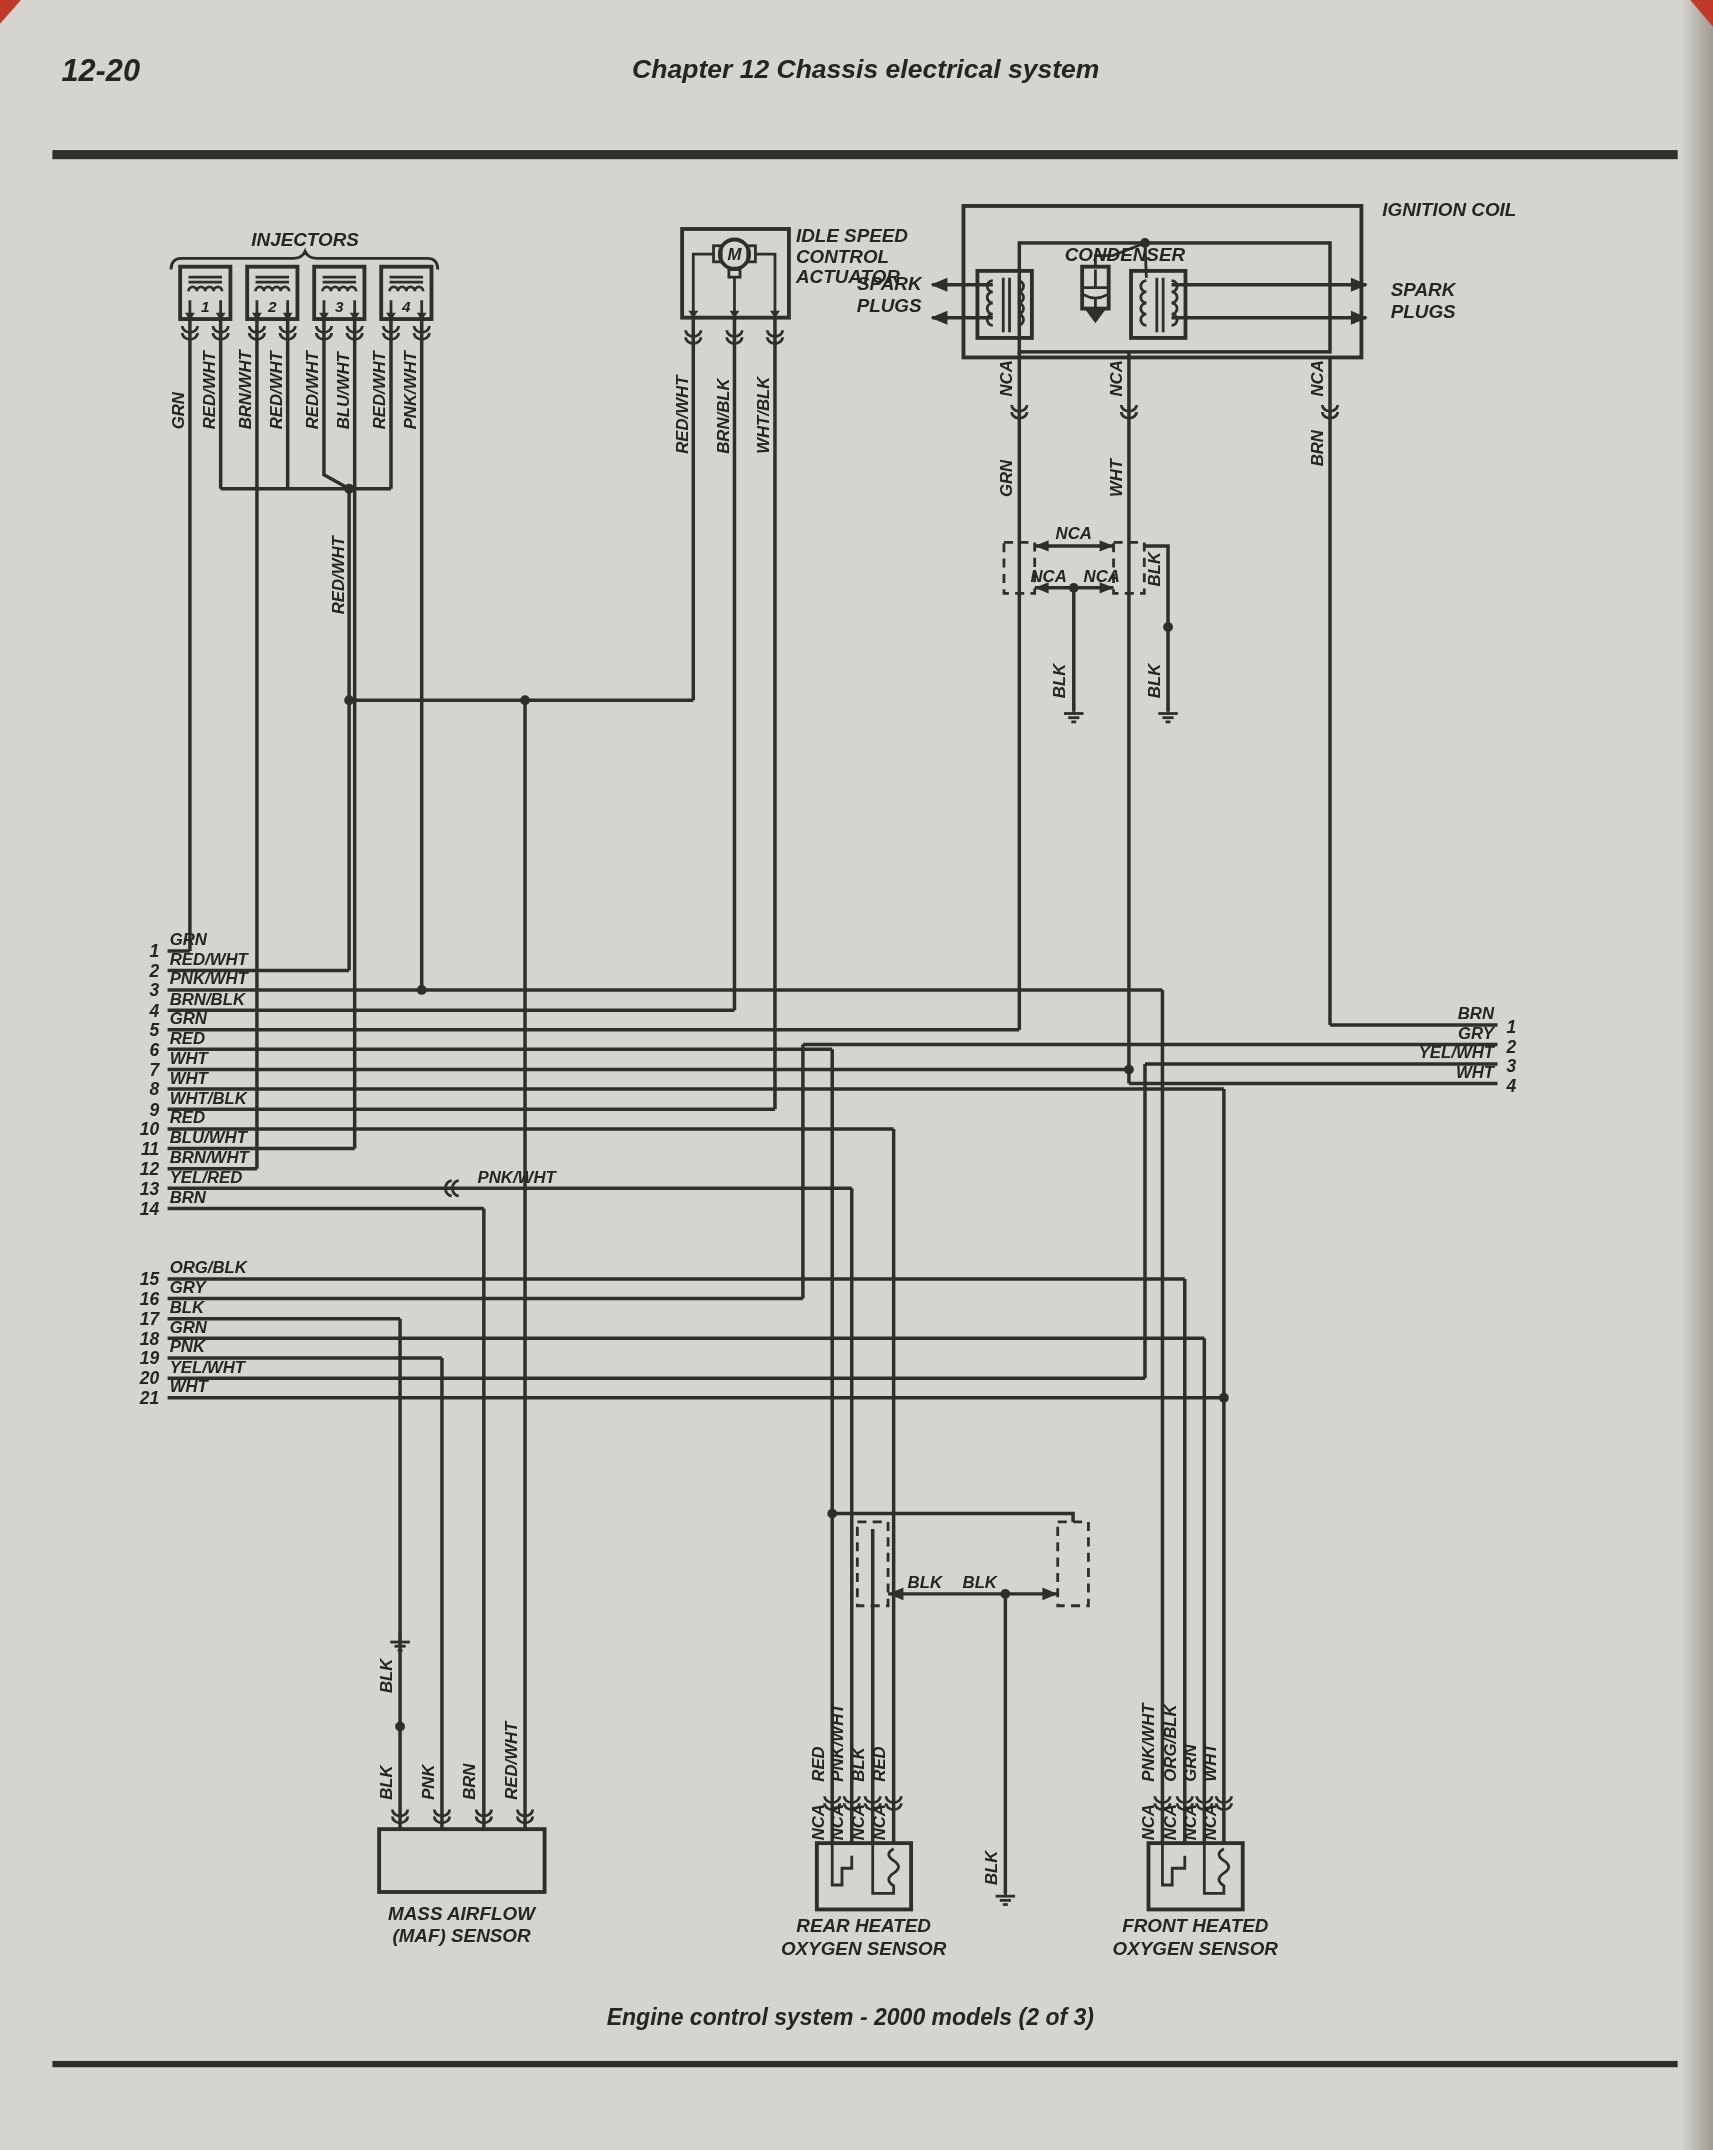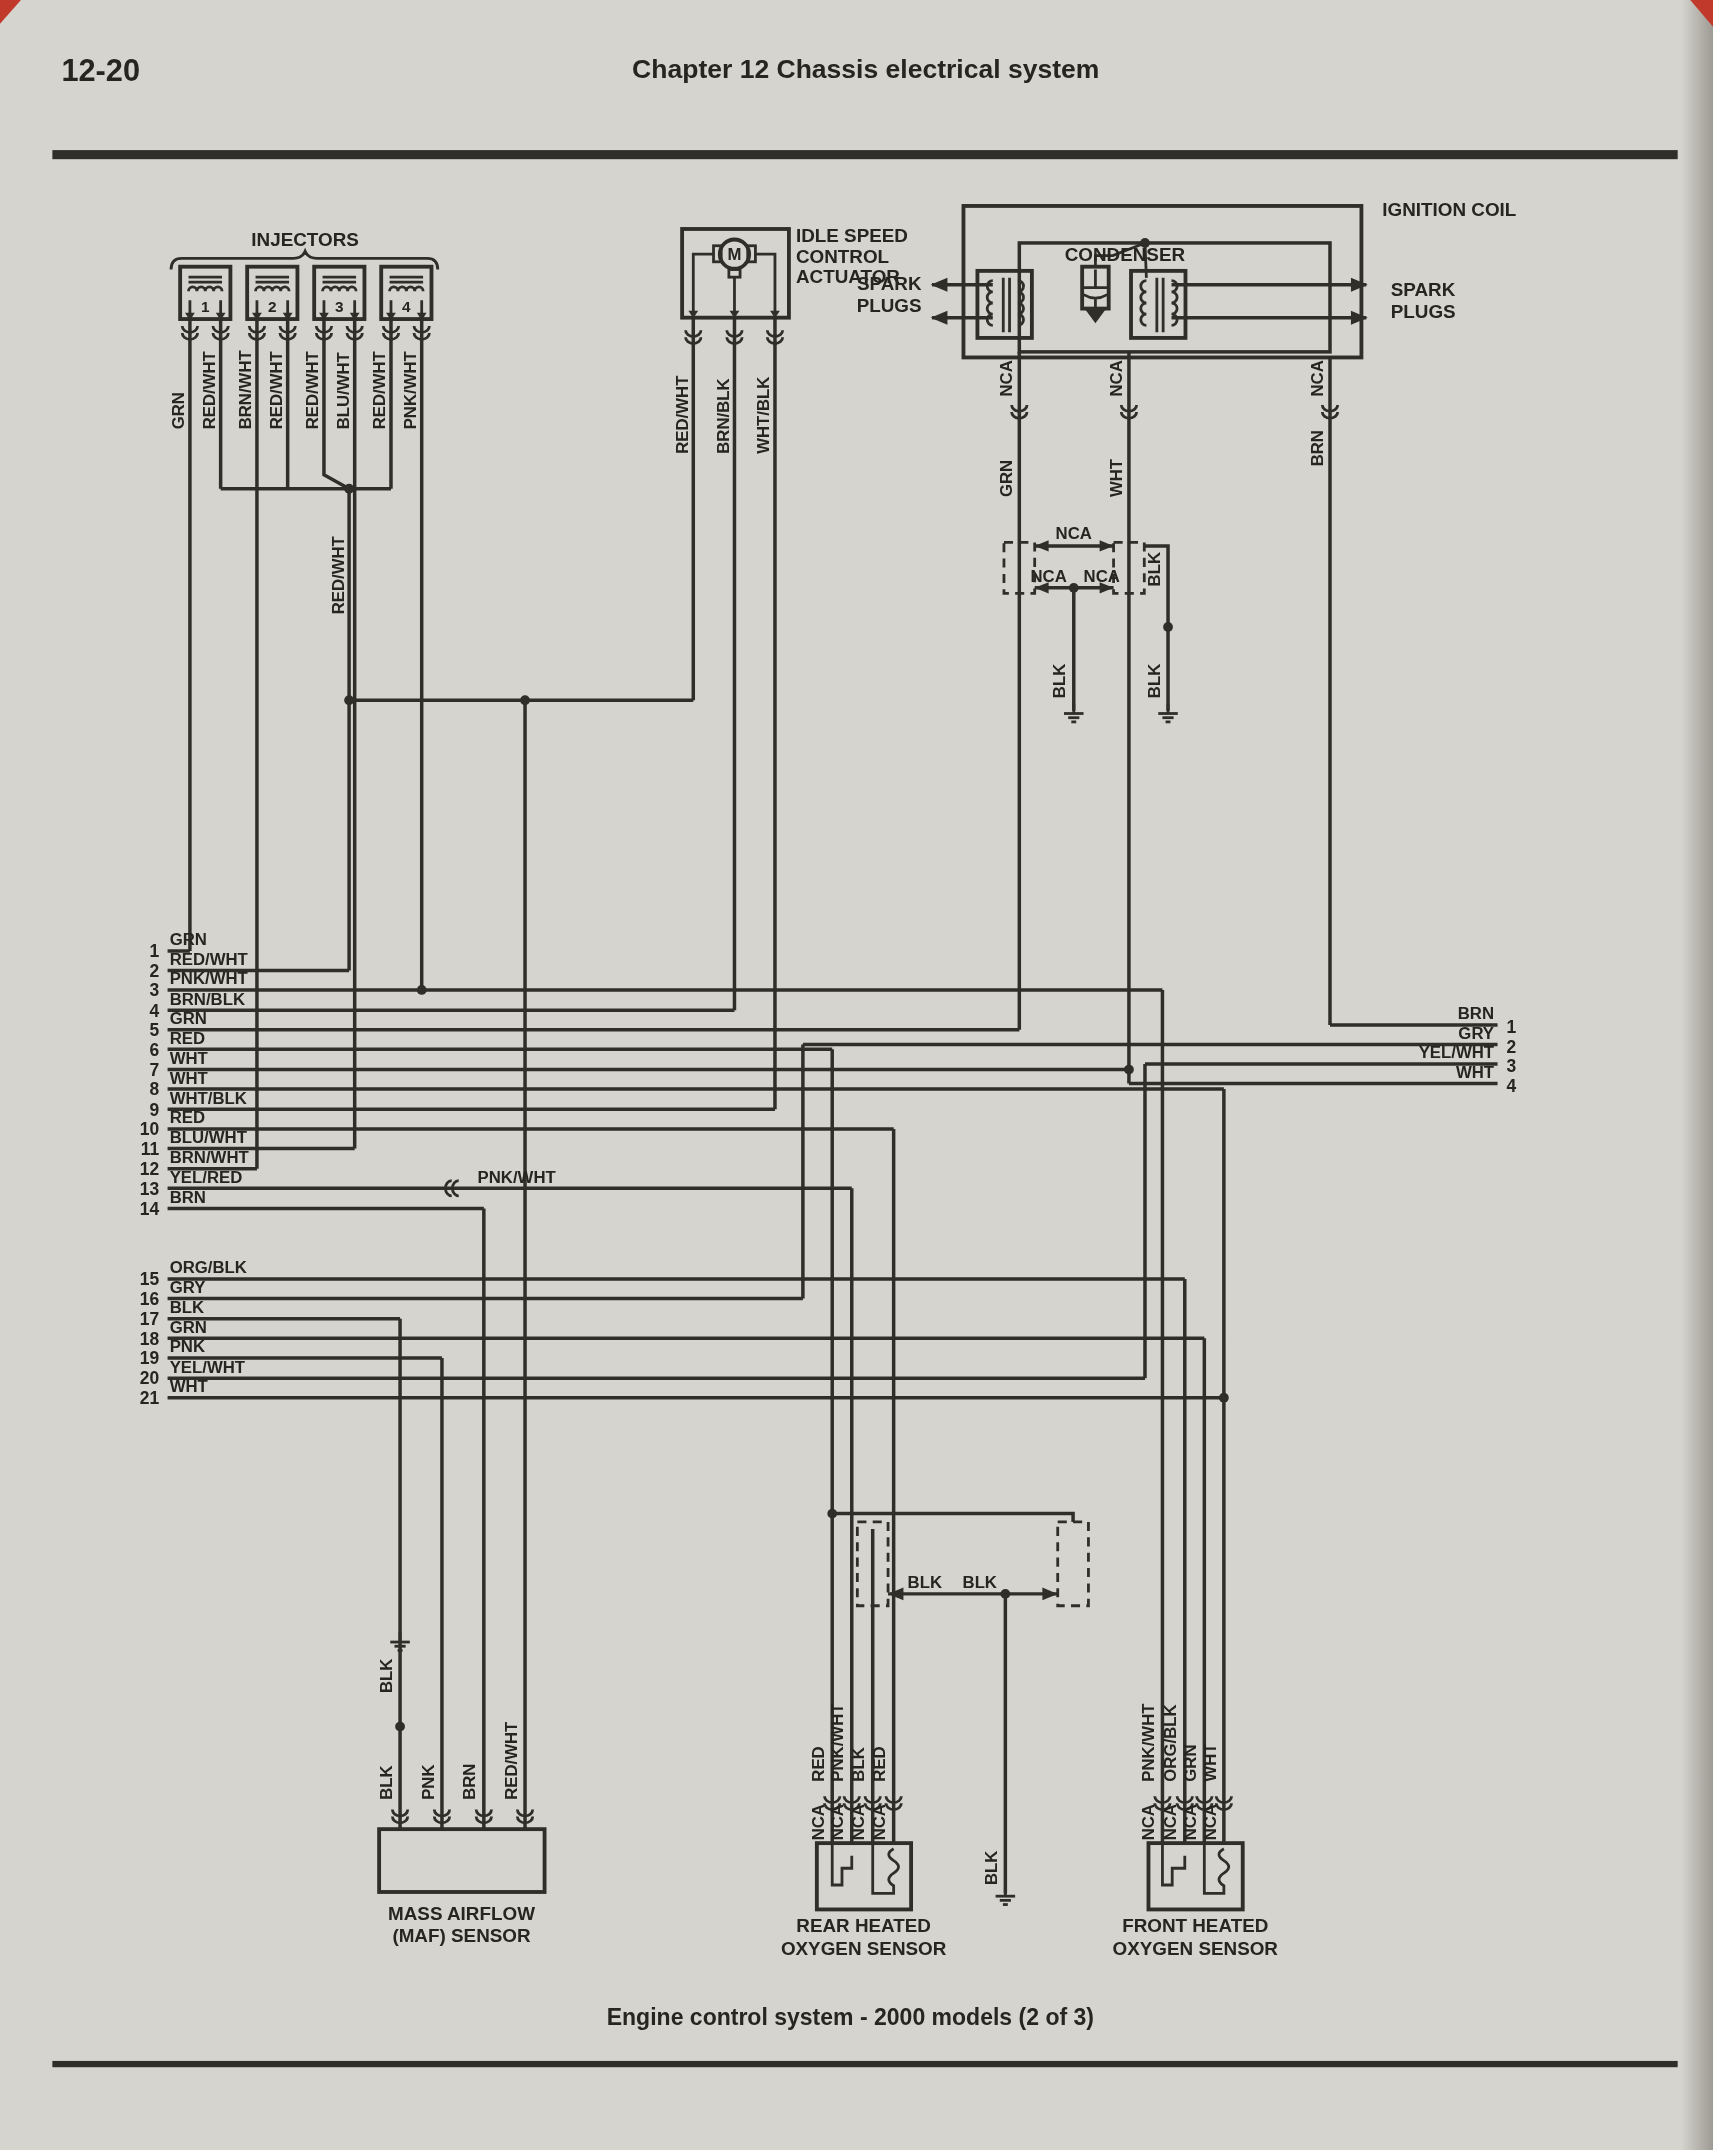--- a/index.html
+++ b/index.html
@@ -1,16 +1,16 @@
 <!DOCTYPE html>
 <html style="font-size:11.2px"><head>
 <meta charset="utf-8">
 <style>
   html,body{margin:0;padding:0;background:#b8b6b0;}
-  #page{position:relative;width:1714px;height:2151px;background:#d6d4cf;overflow:hidden;}
+  #page{position:relative;width:1714px;height:2151px;background:#d6d4cf;overflow:hidden;font-style:italic;}
   svg{position:absolute;left:0;top:0;}
   svg text{font-family:"Liberation Sans",sans-serif;font-weight:bold;fill:#26251f;}
   .t22{font-size:22px}.t24{font-size:24px}.t25{font-size:25px}.t26{font-size:27px}
   .t33{font-size:33px}.t38{font-size:38px}.t42{font-size:44px}
   .w{stroke:#2f2e29;stroke-width:5;fill:none}
   .w4{stroke:#2f2e29;stroke-width:4;fill:none}
   .box{stroke:#2f2e29;stroke-width:5.5;fill:none}
   .dash{stroke:#2f2e29;stroke-width:4;fill:none;stroke-dasharray:13 9}
   .fill{fill:#2f2e29;stroke:none}
 </style>

